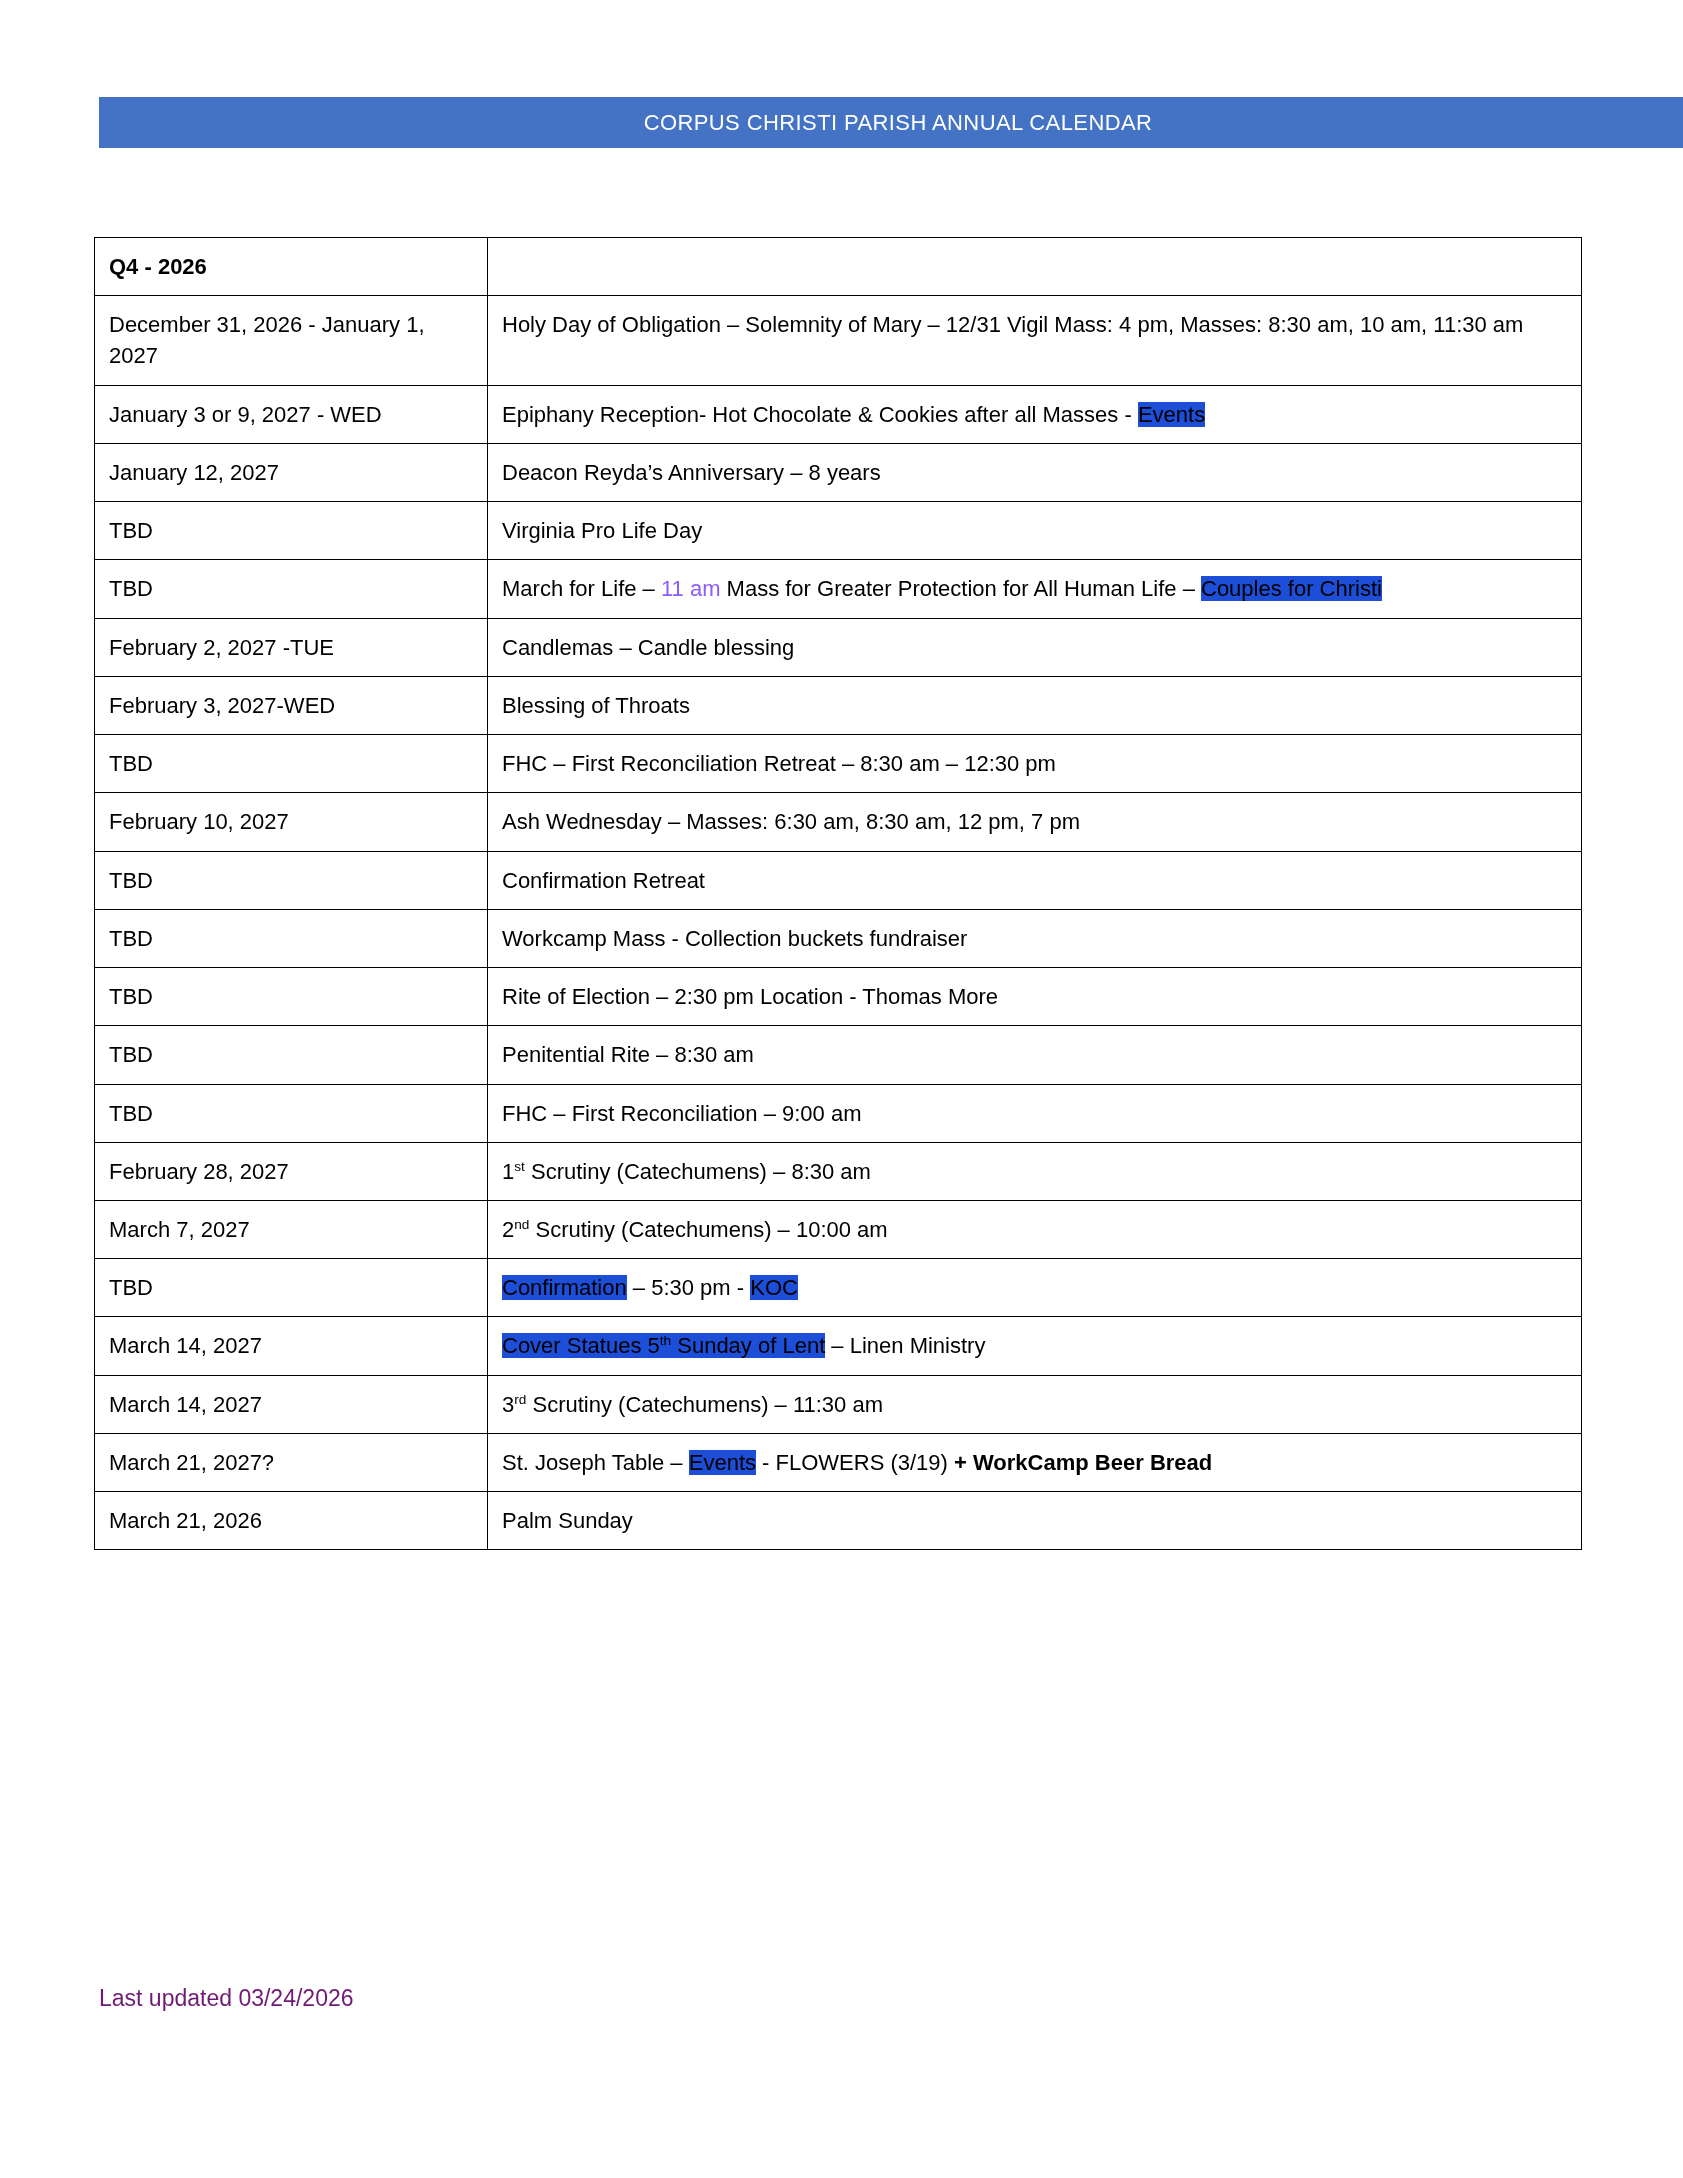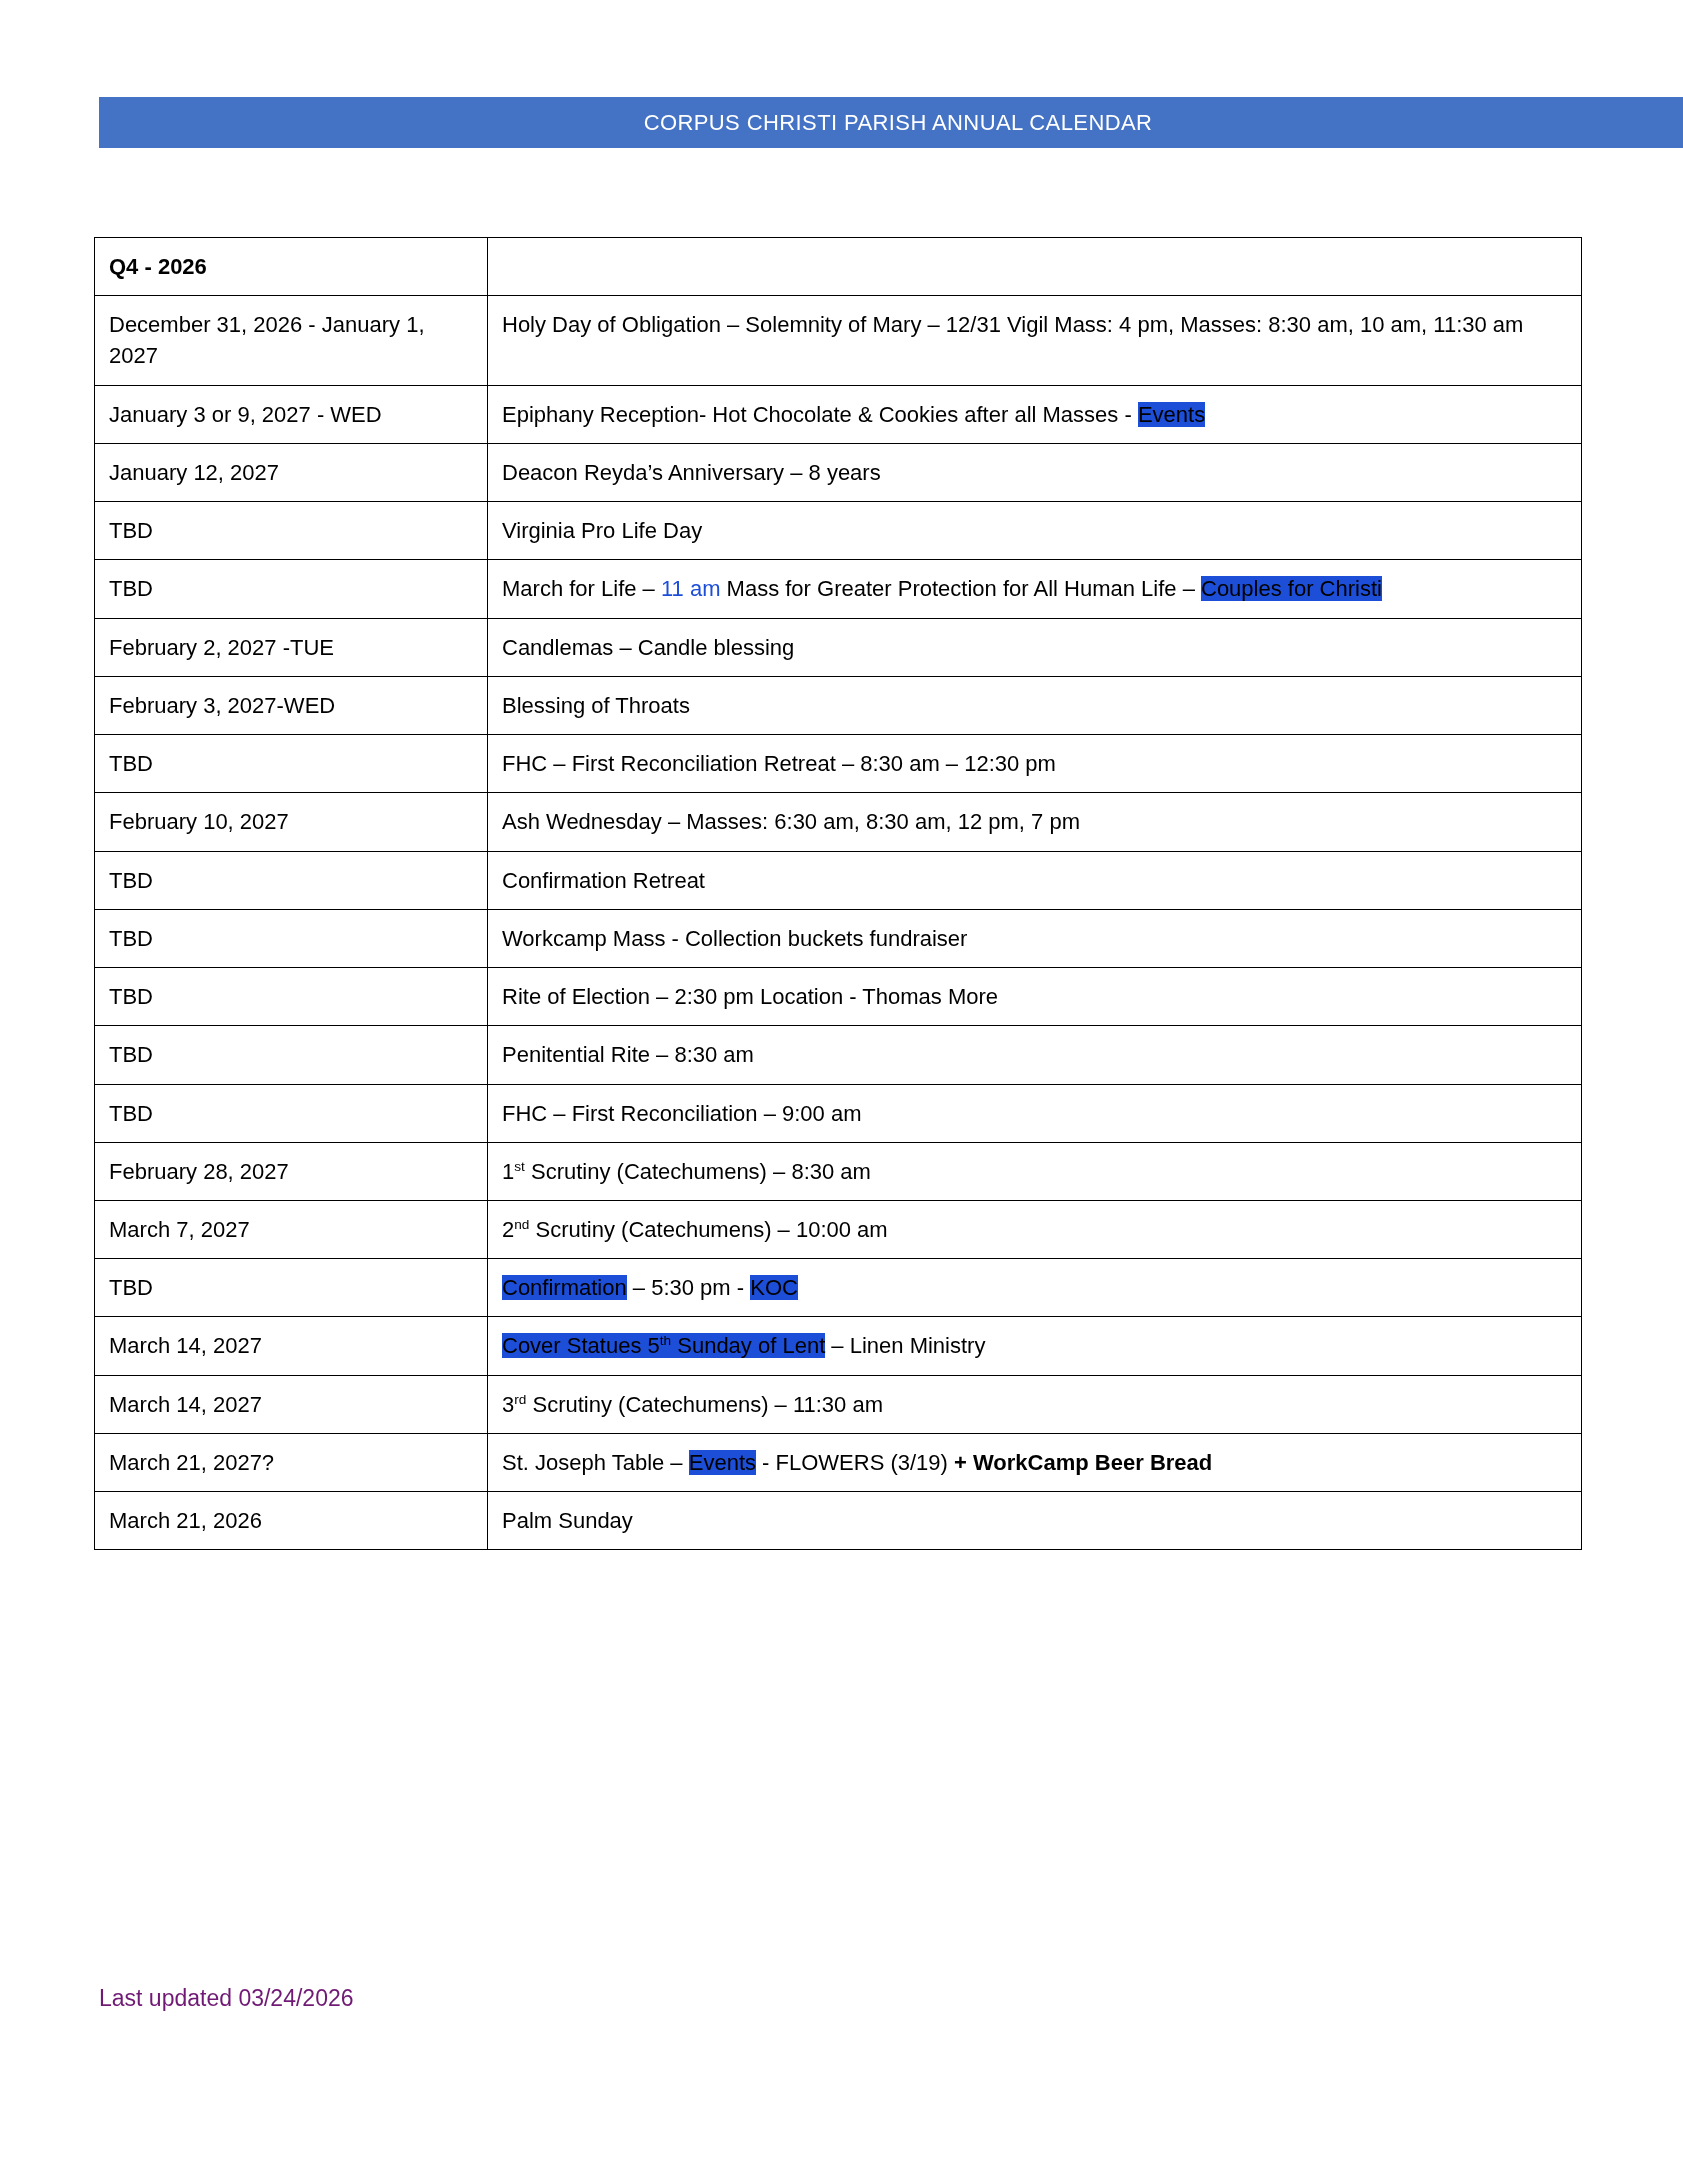--- a/index.html
+++ b/index.html
@@ -61,21 +61,21 @@
   .col-date { width: 393px; }
   .col-desc { width: 1094px; }
 
   td.quarter {
     font-weight: bold;
   }
   .hl {
     background: #1d4ed8;
   }
   .red {
-    color: #1d4ed8;
+    color: #8b5cf6;
   }
   .bold {
     font-weight: bold;
   }
   sup {
     font-size: 0.62em;
     vertical-align: super;
     line-height: 0;
   }
   

